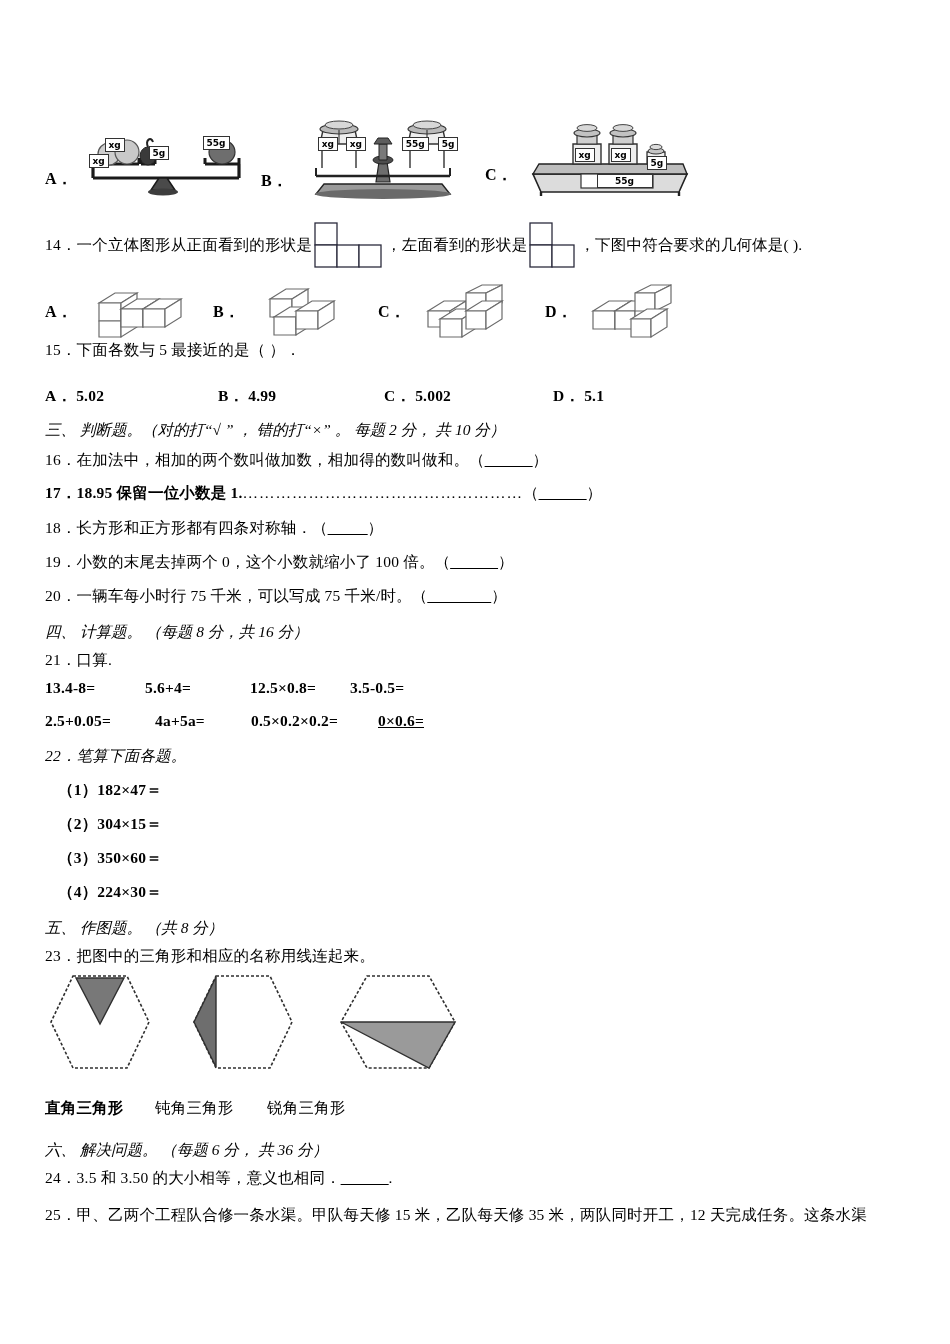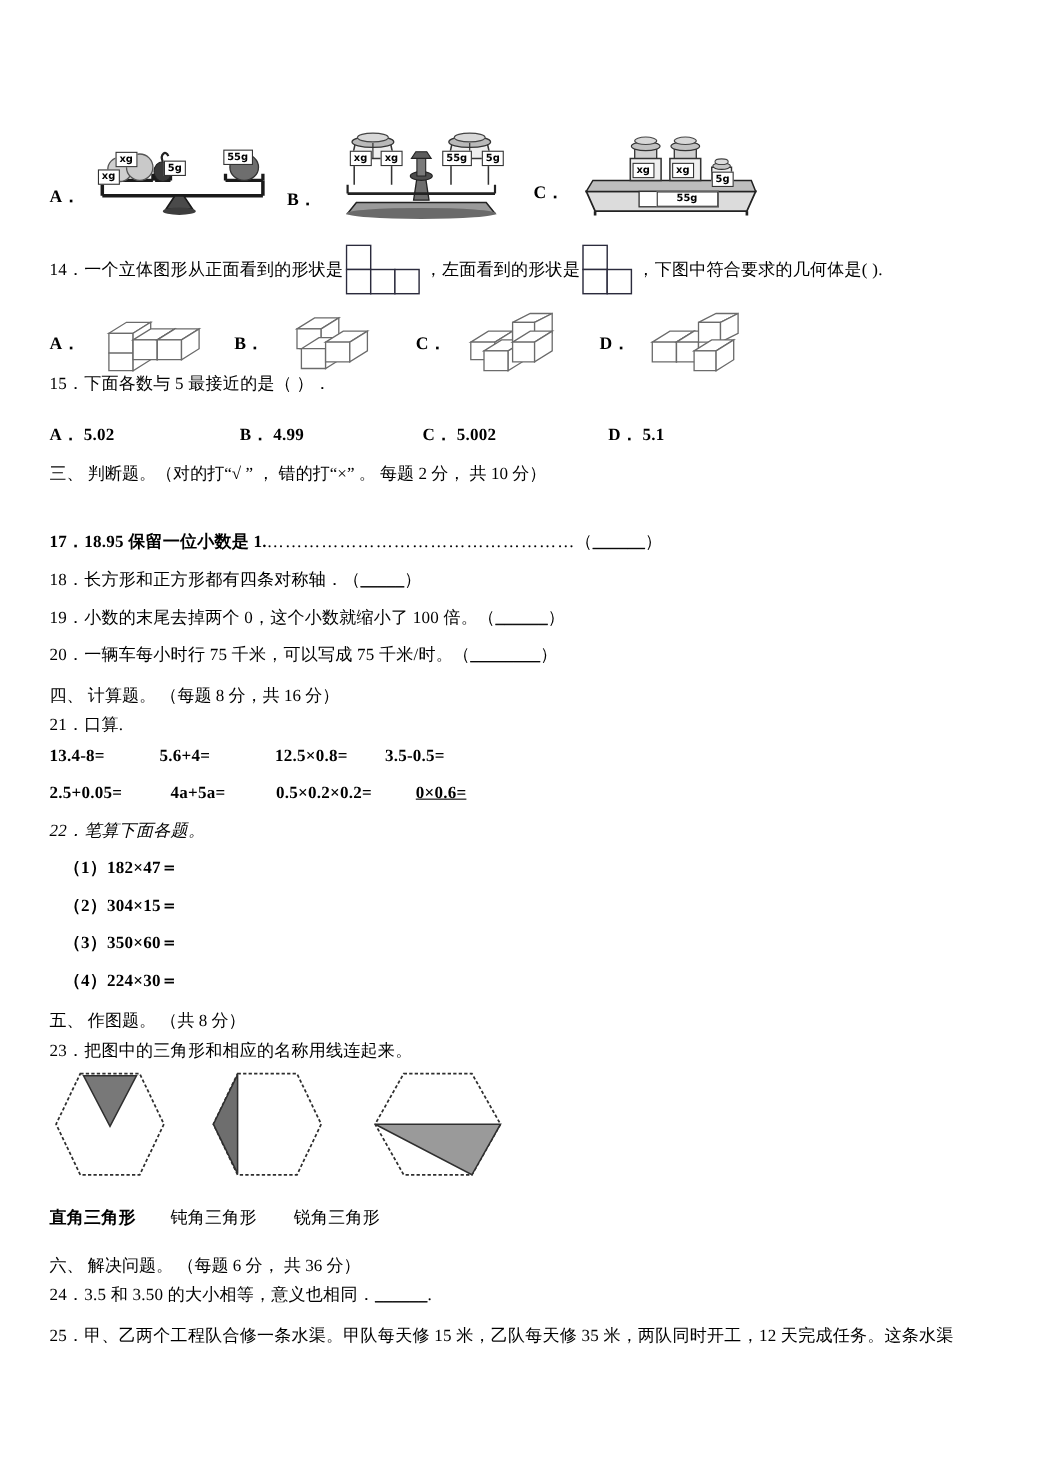--- a/index.html
+++ b/index.html
@@ -30,20 +30,21 @@
     font-weight: bold;
     letter-spacing: 0.2px;
     white-space: nowrap;
     line-height: 1.35;
   }
   .qtext.normalw { font-weight: normal; }
   .section-head {
     font-size: 15.5px;
     font-weight: normal;
     white-space: nowrap;
+    font-style: italic;
   }
   .opt-label {
     font-weight: bold;
     font-size: 16px;
     font-family: "Liberation Serif", serif;
   }
 
   
   #q13-row { top: 88px; left: 45px; width: 860px; height: 100px; }
   .scale-opt {
@@ -287,20 +288,23 @@
   </div>
   <div style="position:absolute; left:45px; top:386px;">
     <span class="qtext" style="position:absolute; left:0px;"><span>A．</span> <span>5.02</span></span>
     <span class="qtext" style="position:absolute; left:173px;"><span>B．</span> <span>4.99</span></span>
     <span class="qtext" style="position:absolute; left:339px;"><span>C．</span> <span>5.002</span></span>
     <span class="qtext" style="position:absolute; left:508px;"><span>D．</span> <span>5.1</span></span>
   </div>
 
   <div class="row section-head" style="top:420px;">三、  判断题。（对的打“√ ” ，  错的打“×” 。  每题 2 分， 共 10 分）</div>
 
+  <div class="row qtext normalw" style="top:450px;">
+    <span>16．</span><span>在加法中，相加的两个数叫做加数，相加得的数叫做和。（</span><span class="ul-blank">______</span><span>）</span>
+  </div>
 
   <div class="row qtext" style="top:483px;">
     <span>17．</span><span>18.95 保留一位小数是 1.</span><span class="dots" style="font-weight:normal;">……………………………………………</span><span style="font-weight:normal;">（</span><span class="ul-blank" style="font-weight:normal;">______</span><span style="font-weight:normal;">）</span>
   </div>
 
   <div class="row qtext normalw" style="top:518px;">
     <span>18．</span><span>长方形和正方形都有四条对称轴．（</span><span class="ul-blank">_____</span><span>）</span>
   </div>
 
   <div class="row qtext normalw" style="top:552px;">

